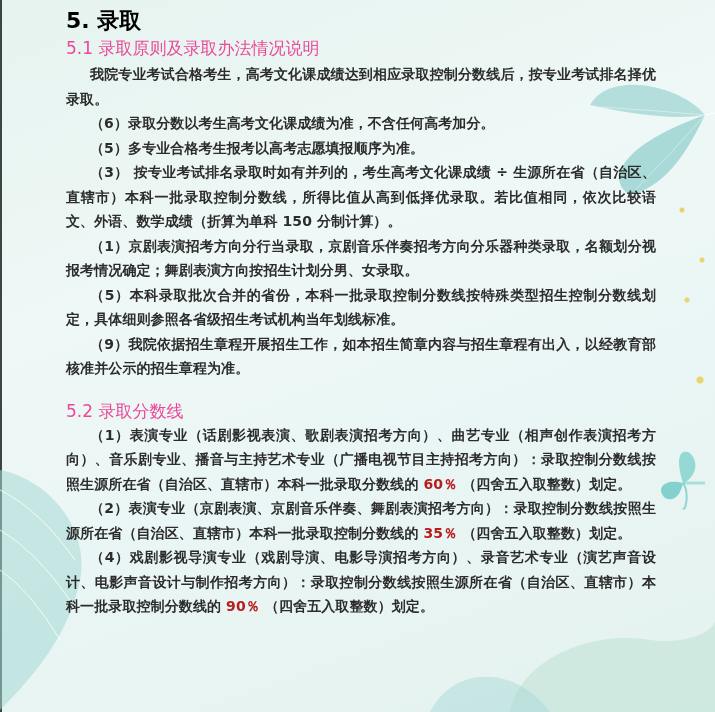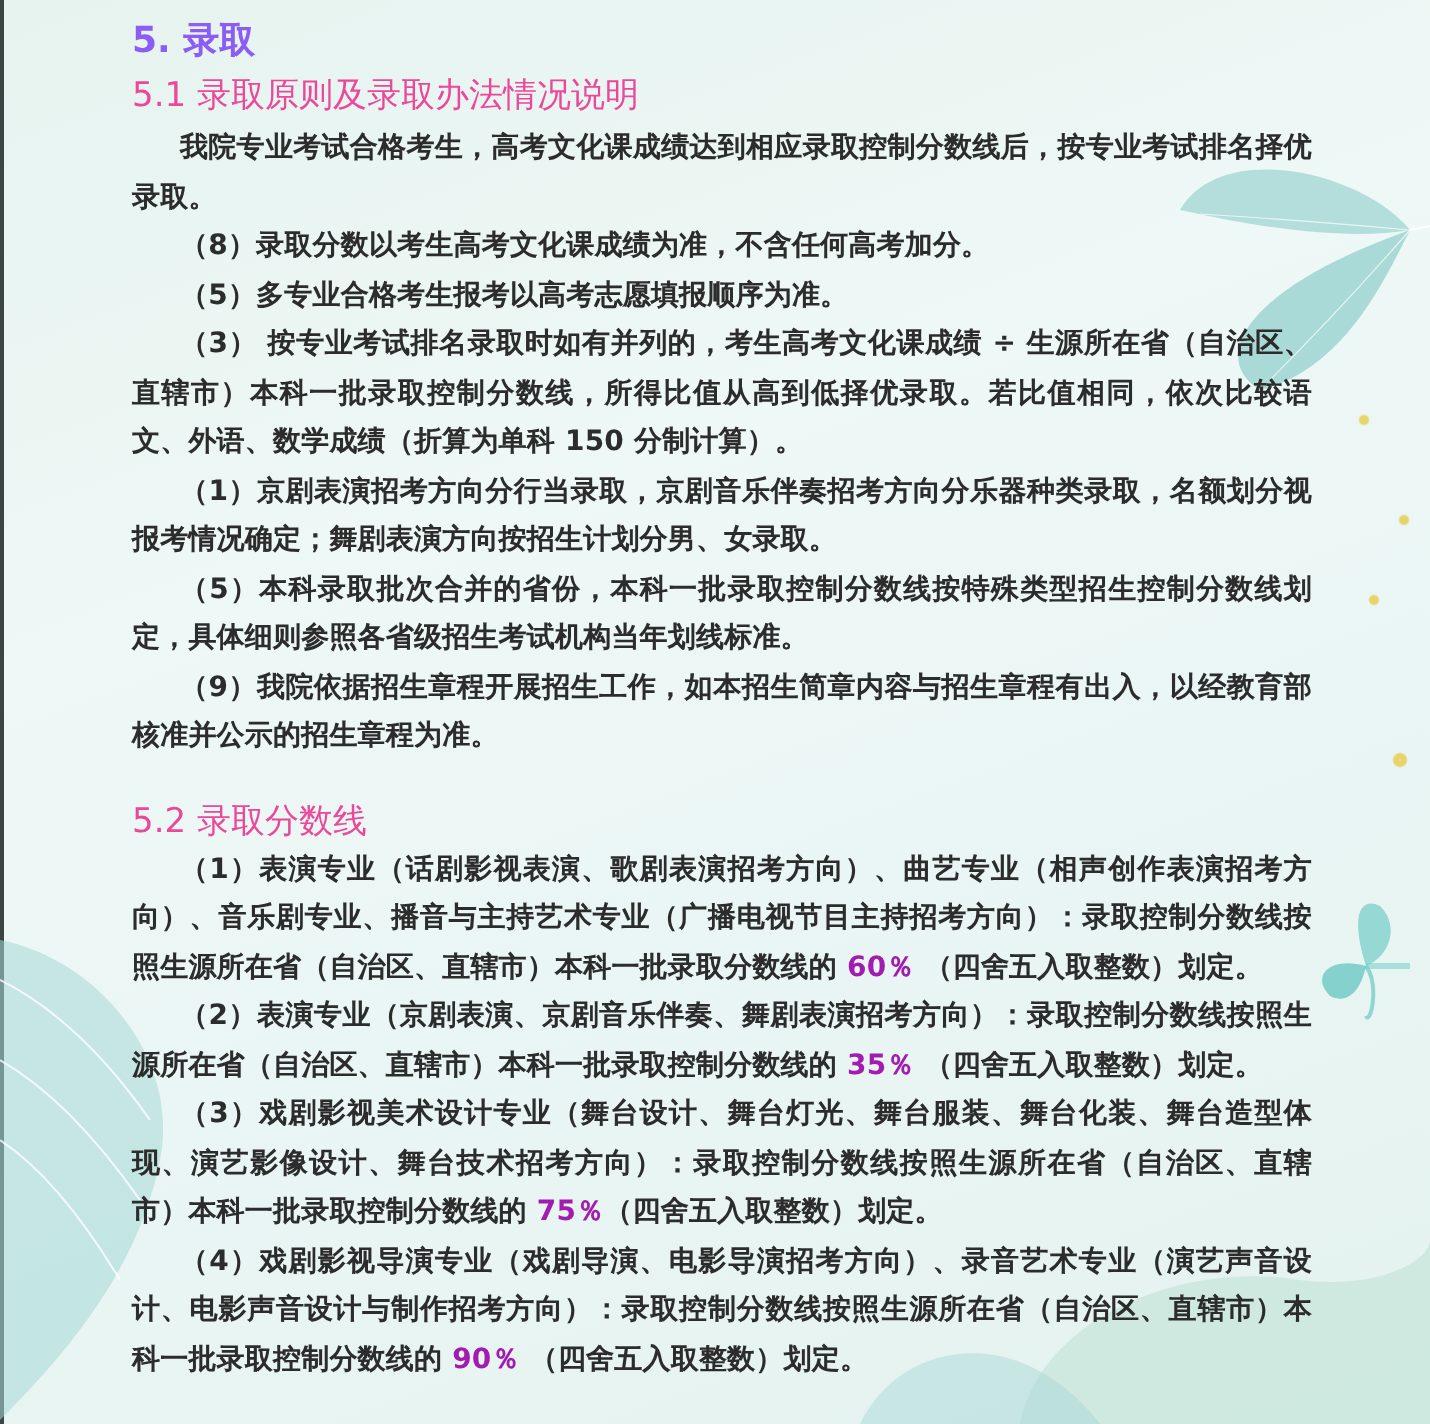--- a/index.html
+++ b/index.html
@@ -6,32 +6,32 @@
     body {
       width: 715px; height: 712px; overflow: hidden; position: relative;
       background: linear-gradient(160deg, #e6f3ef 0%, #eef8f6 35%, #eaf6f5 60%, #e4f2ee 100%);
       font-family: "DejaVu Sans", "Liberation Sans", sans-serif;
       color: #2a2a2a;
     }
     .left-edge { position: absolute; left: 0; top: 0; width: 2px; height: 712px; background: #3b4544; }
     .deco { position: absolute; pointer-events: none; }
     .content { position: absolute; left: 66px; top: 6px; width: 590px; }
     h1 {
-      margin: 0; font-size: 18px; font-weight: bold; color: #8b5cf6;
+      margin: 0; font-size: 22px; font-weight: bold; color: #000000;
       line-height: 30px; height: 30px;
     }
     h2 {
       margin: 0; font-size: 17px; font-weight: normal; color: #ec4899;
       line-height: 24px;
     }
     p {
       margin: 0; font-size: 14px; line-height: 24.5px; font-weight: bold;
       color: #2c2c2c; text-indent: 24px; text-align: justify; letter-spacing: 0.1px;
     }
-    .pct { color: #a21caf; font-weight: bold; }
+    .pct { color: #b91c1c; font-weight: bold; }
     .gap { height: 18px; }
   </style>
 </head>
 <body>
 
 <div class="left-edge"></div>
 
 <svg class="deco" style="left:580px;top:75px" width="135" height="125" viewBox="0 0 135 125">
   <path d="M10 30 C30 -5, 100 10, 125 40 C95 45, 55 40, 10 30 Z" fill="#9fd6d3" opacity="0.75"></path>
   <path d="M125 40 C110 70, 90 110, 50 120 C25 105, 40 70, 125 40 Z" fill="#8ccdcb" opacity="0.7"></path>
@@ -51,27 +51,26 @@
 <svg class="deco" style="left:430px;top:600px" width="285" height="112" viewBox="0 0 285 112">
   <path d="M80 112 C90 60, 160 30, 220 40 C260 45, 285 30, 285 20 L285 112 Z" fill="#bfe3d6" opacity="0.6"></path>
   <path d="M0 112 C20 70, 80 60, 120 112 Z" fill="#a9d9d7" opacity="0.5"></path>
 </svg>
 <div class="deco" style="left:672px;top:200px;width:40px;height:200px;background:radial-gradient(circle at 10px 10px,#e8d46a 2px,transparent 3px),radial-gradient(circle at 30px 60px,#e8d46a 2px,transparent 3px),radial-gradient(circle at 15px 100px,#e8d46a 2px,transparent 3px),radial-gradient(circle at 28px 180px,#e8d46a 3px,transparent 4px);"></div>
 
 <div class="content">
   <h1>5. 录取</h1>
   <h2>5.1 录取原则及录取办法情况说明</h2>
   <p style="margin-top:2px">我院专业考试合格考生，高考文化课成绩达到相应录取控制分数线后，按专业考试排名择优录取。</p>
-  <p>（8）录取分数以考生高考文化课成绩为准，不含任何高考加分。</p>
+  <p>（6）录取分数以考生高考文化课成绩为准，不含任何高考加分。</p>
   <p>（5）多专业合格考生报考以高考志愿填报顺序为准。</p>
   <p>（3） 按专业考试排名录取时如有并列的，考生高考文化课成绩 ÷ 生源所在省（自治区、直辖市）本科一批录取控制分数线，所得比值从高到低择优录取。若比值相同，依次比较语文、外语、数学成绩（折算为单科 150 分制计算）。</p>
   <p>（1）京剧表演招考方向分行当录取，京剧音乐伴奏招考方向分乐器种类录取，名额划分视报考情况确定；舞剧表演方向按招生计划分男、女录取。</p>
   <p>（5）本科录取批次合并的省份，本科一批录取控制分数线按特殊类型招生控制分数线划定，具体细则参照各省级招生考试机构当年划线标准。</p>
   <p>（9）我院依据招生章程开展招生工作，如本招生简章内容与招生章程有出入，以经教育部核准并公示的招生章程为准。</p>
 
   <div class="gap"></div>
 
   <h2>5.2 录取分数线</h2>
   <p><span>（1）表演专业（话剧影视表演、歌剧表演招考方向）、曲艺专业（相声创作表演招考方向）、音乐剧专业、播音与主持艺术专业（广播电视节目主持招考方向）：录取控制分数线按照生源所在省（自治区、直辖市）本科一批录取分数线的 </span><span class="pct">60％</span><span> （四舍五入取整数）划定。</span></p>
   <p><span>（2）表演专业（京剧表演、京剧音乐伴奏、舞剧表演招考方向）：录取控制分数线按照生源所在省（自治区、直辖市）本科一批录取控制分数线的 </span><span class="pct">35％</span><span> （四舍五入取整数）划定。</span></p>
-  <p><span>（3）戏剧影视美术设计专业（舞台设计、舞台灯光、舞台服装、舞台化装、舞台造型体现、演艺影像设计、舞台技术招考方向）：录取控制分数线按照生源所在省（自治区、直辖市）本科一批录取控制分数线的 </span><span class="pct">75％</span><span>（四舍五入取整数）划定。</span></p>
   <p><span>（4）戏剧影视导演专业（戏剧导演、电影导演招考方向）、录音艺术专业（演艺声音设计、电影声音设计与制作招考方向）：录取控制分数线按照生源所在省（自治区、直辖市）本科一批录取控制分数线的 </span><span class="pct">90％</span><span> （四舍五入取整数）划定。</span></p>
 </div>
 
 </body></html>

